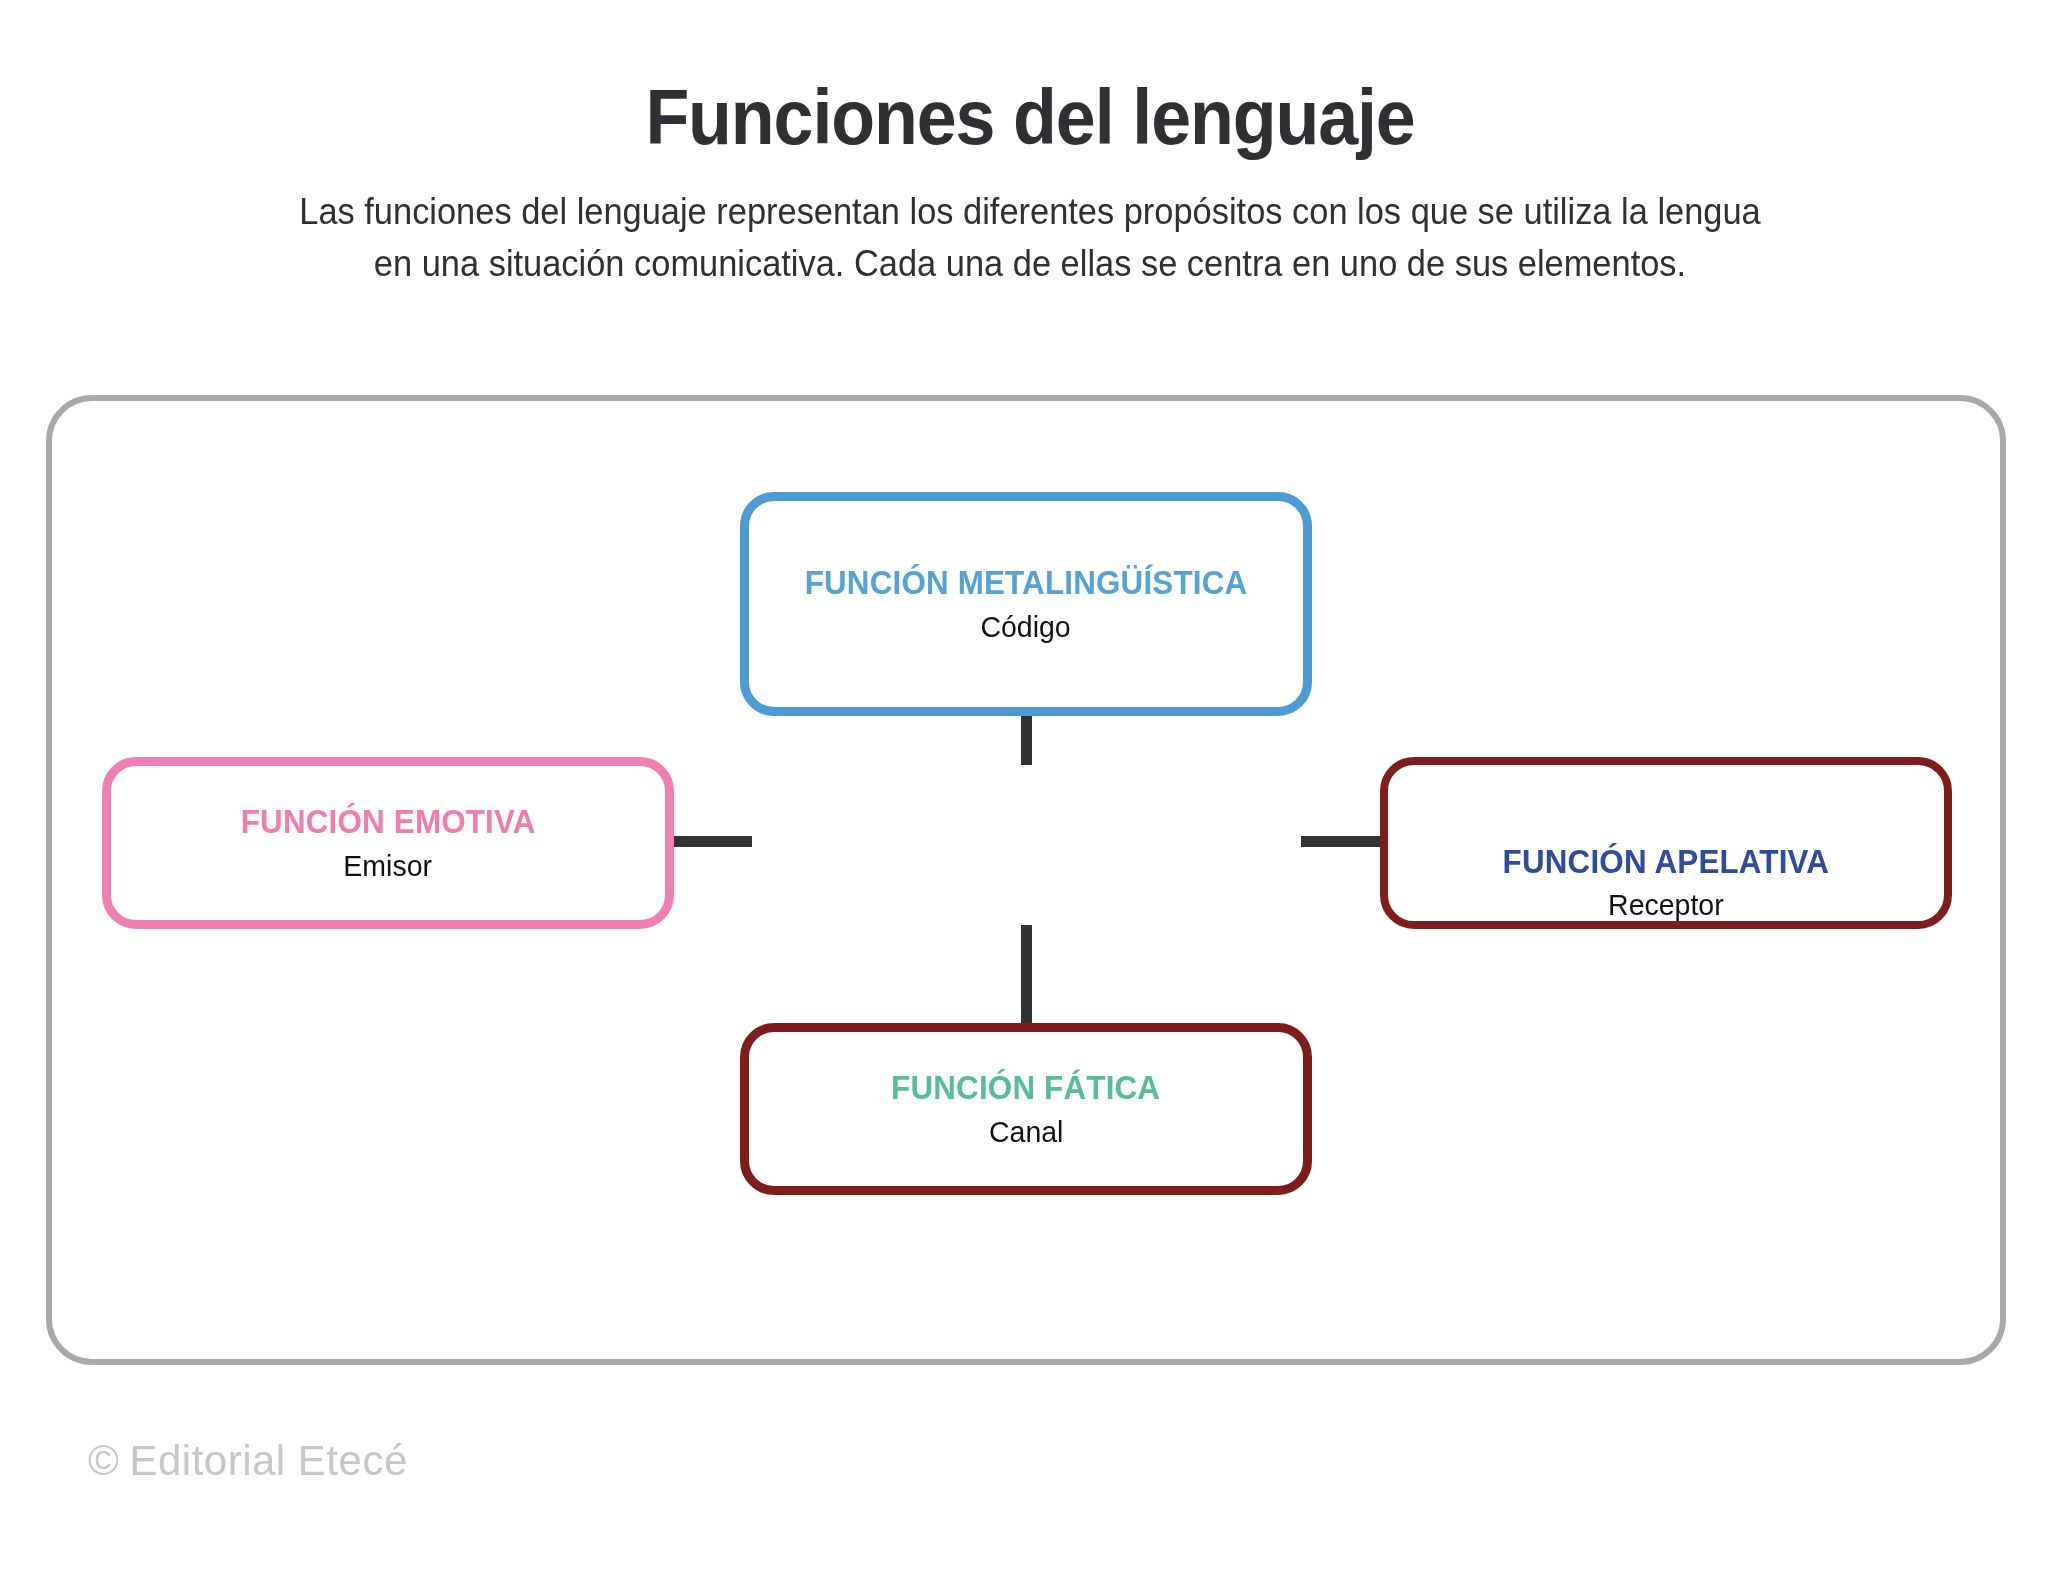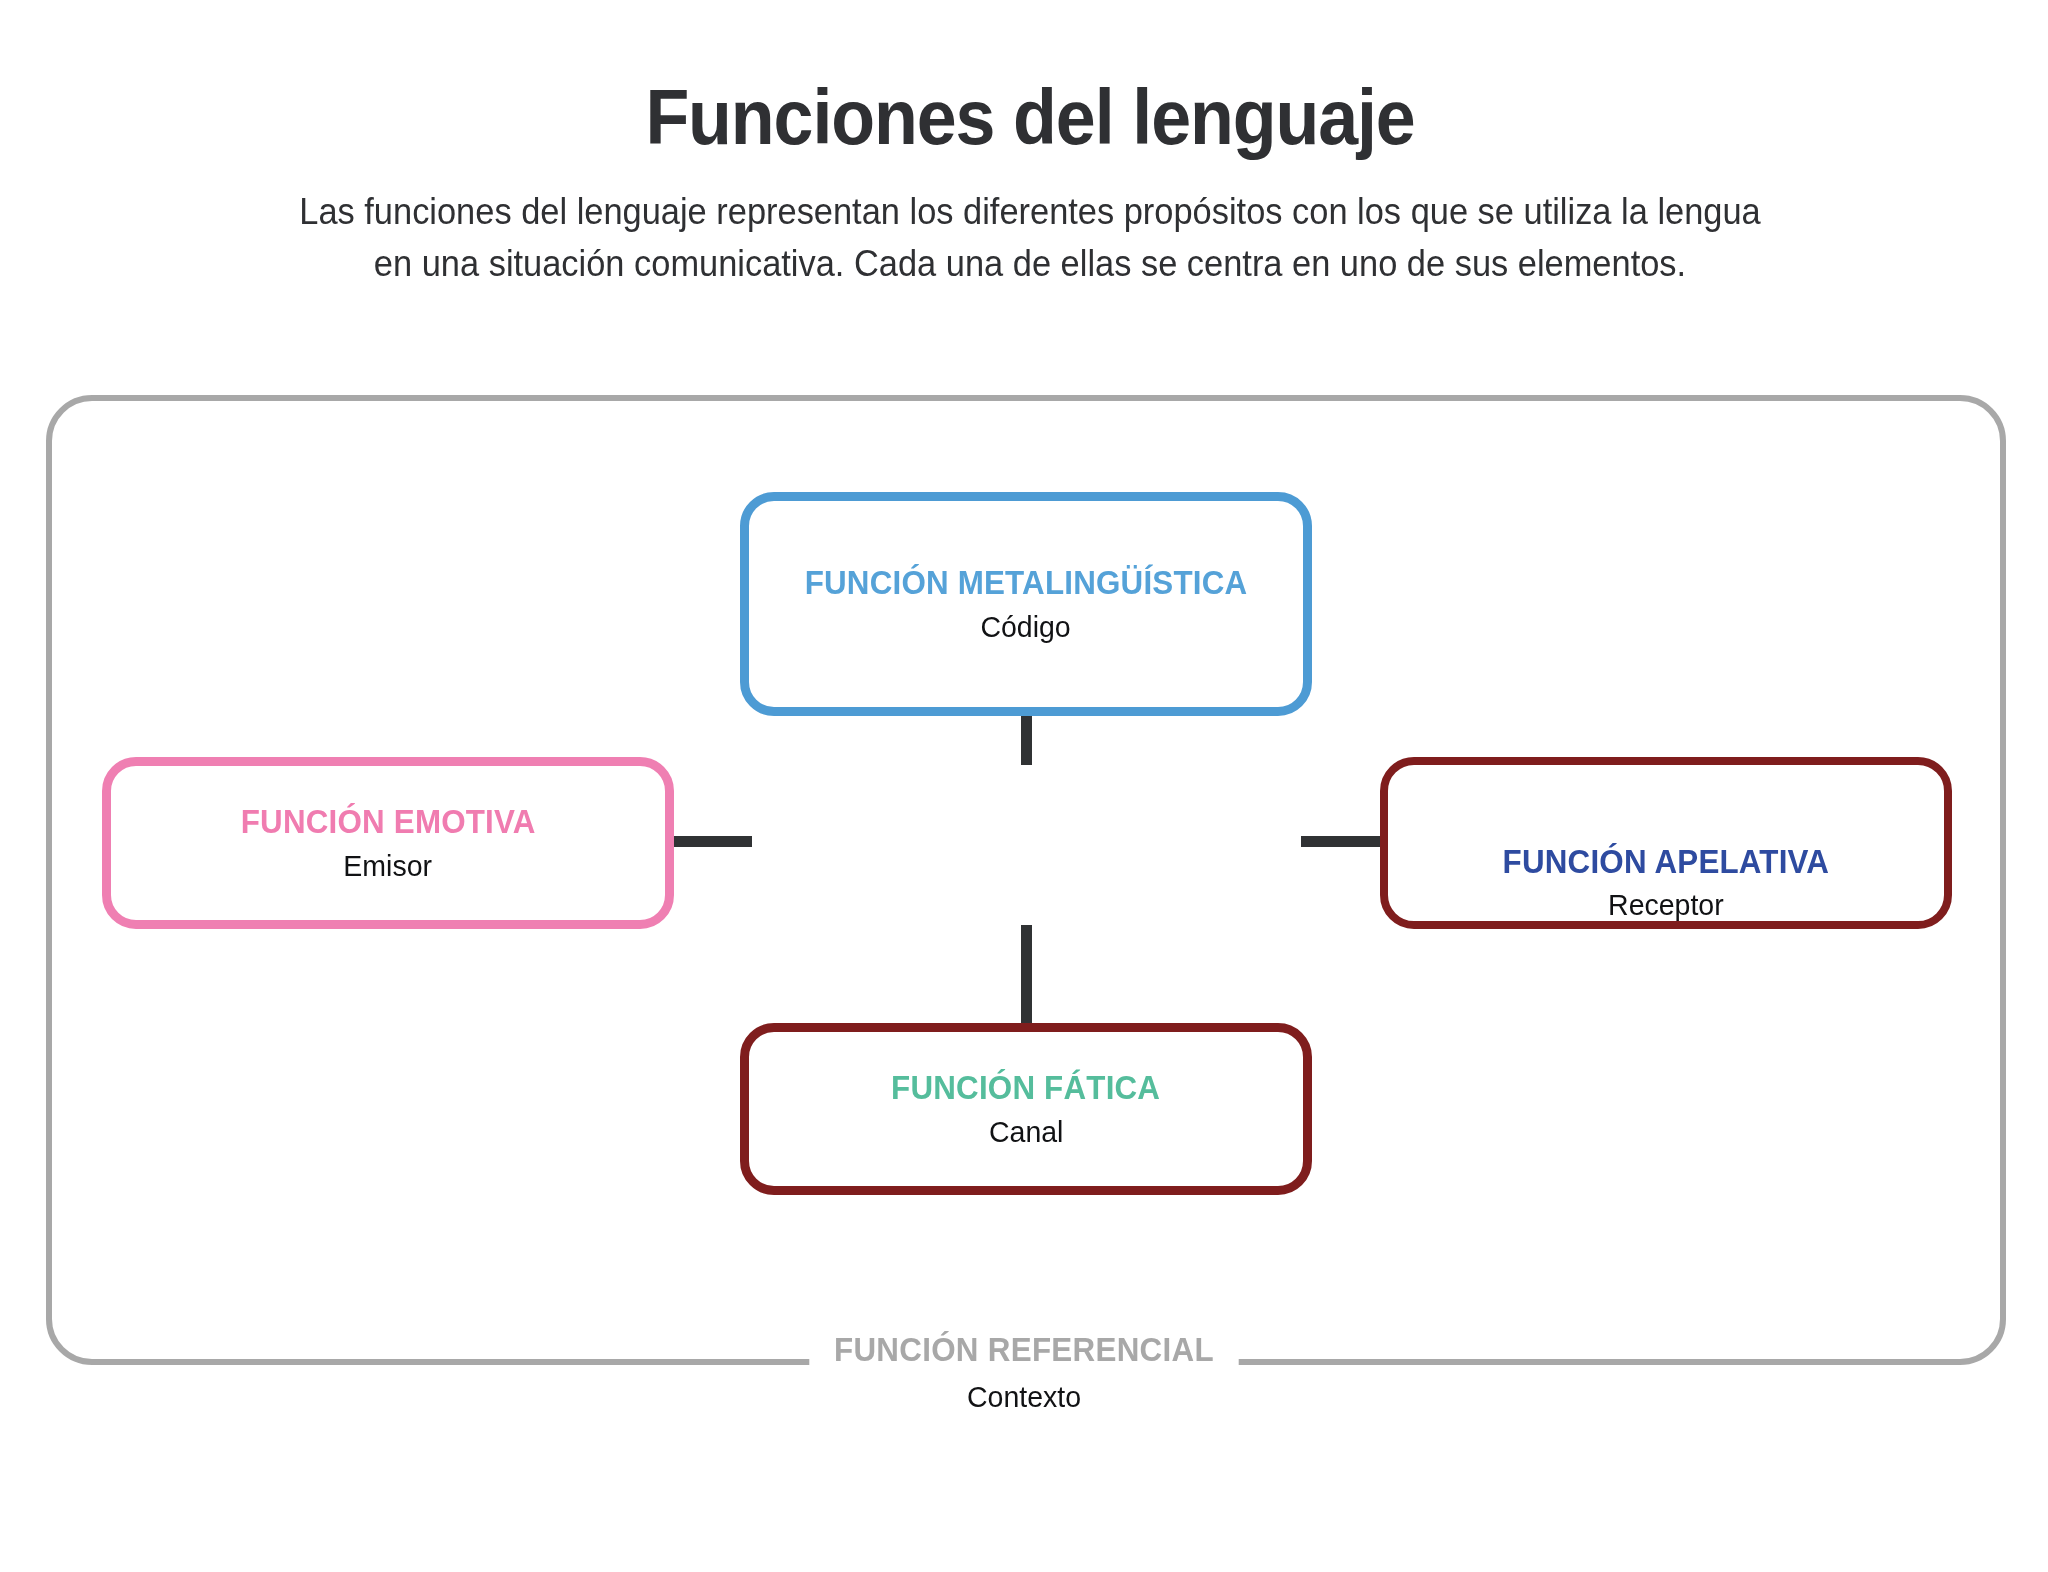--- a/index.html
+++ b/index.html
@@ -212,19 +212,18 @@
   <div class="node" id="node-apelativa">
     <div class="node-title">FUNCIÓN APELATIVA</div>
     <div class="node-sub">Receptor</div>
   </div>
 
   <div class="node" id="node-fatica">
     <div class="node-title">FUNCIÓN FÁTICA</div>
     <div class="node-sub">Canal</div>
   </div>
 
-  <div class="referential">
-    <div class="referential-title">FUNCIÓN REFERENCIAL</div>
-    <div class="referential-sub">Contexto</div>
-  </div>
-
+
+  <div class="watermark">
+    <span class="copy-mark">©</span><span>Editorial Etecé</span>
+  </div>
 
 </div>
 
 </body></html>

